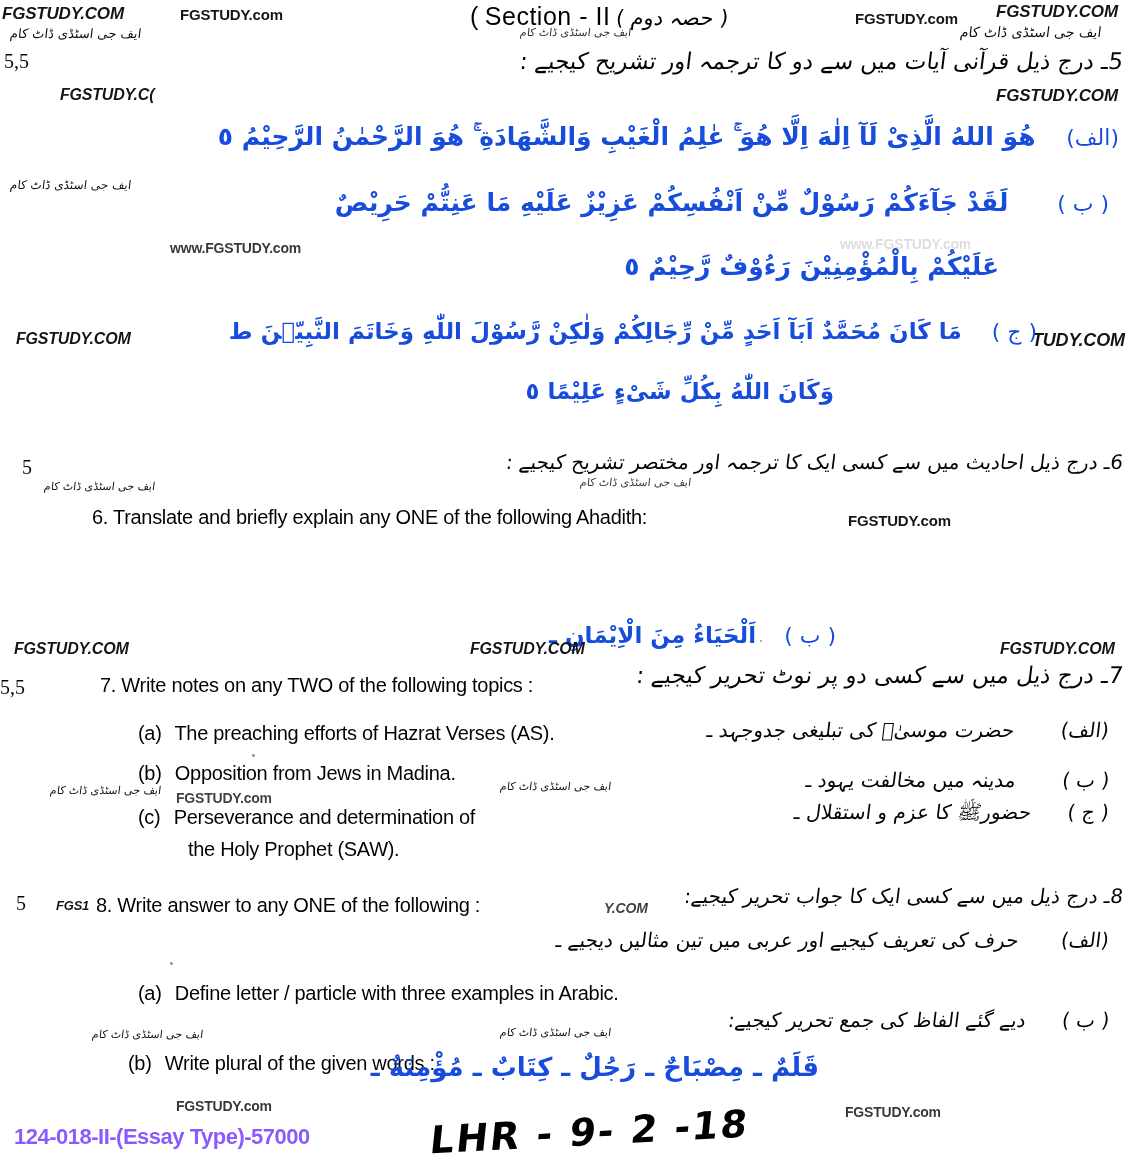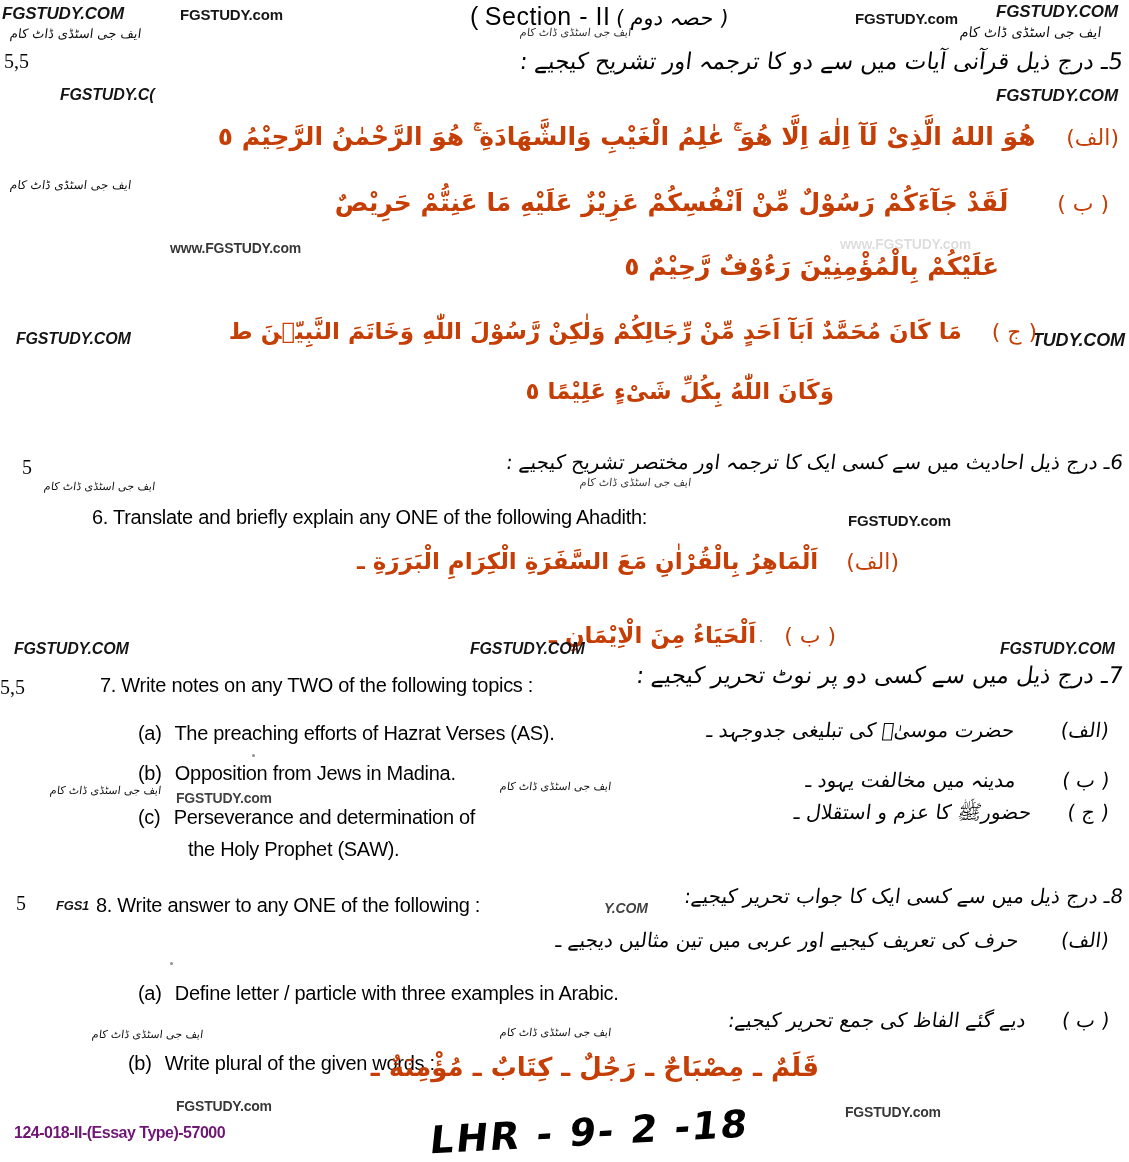--- a/index.html
+++ b/index.html
@@ -72,21 +72,21 @@
     font-size: 23px;
     transform: skewX(-7deg);
   }
   .urdu.sm { font-size: 20px; }
 
   
   .arabic {
     font-family: "DejaVu Sans", sans-serif;
     direction: rtl;
     text-align: right;
-    color: #c2410c;
+    color: #1d4ed8;
     font-size: 25px;
     font-weight: bold;
     letter-spacing: 0.5px;
   }
   .arabic.sm { font-size: 23px; }
   .arabic .lbl { font-weight: normal; font-size: 22px; }
 
   
   .section-head {
     font-family: "Liberation Sans", sans-serif;
@@ -99,22 +99,22 @@
     font-size: 21px;
     direction: rtl;
     display: inline-block;
     transform: skewX(-7deg);
   }
 
   
   .footer-code {
     font-family: "Liberation Sans", sans-serif;
     font-weight: bold;
-    font-size: 16px;
-    color: #701a75;
+    font-size: 22px;
+    color: #8b5cf6;
     letter-spacing: -0.5px;
   }
   .hand {
     font-family: "DejaVu Sans", sans-serif;
     font-size: 38px;
     font-weight: bold;
     color: #060606;
     transform: rotate(-3deg) skewX(-9deg);
     letter-spacing: 2px;
   }
@@ -180,24 +180,20 @@
   <div class="abs urdu sm" style="right:6px; top:450px; width:560px;">
     <span>6ـ</span>
     <span>درج ذیل احادیث میں سے کسی ایک کا ترجمہ اور مختصر تشریح کیجیے :</span>
   </div>
   <div class="wm urdu abs" style="left:44px; top:480px; font-size:11px;">ایف جی اسٹڈی ڈاٹ کام</div>
   <div class="wm urdu abs" style="left:580px; top:476px; font-size:11px; color:#3a3a3a;">ایف جی اسٹڈی ڈاٹ کام</div>
 
   <div class="abs eng sans" style="left:92px; top:506px;">6.  Translate and briefly explain any ONE of the following Ahadith:</div>
   <div class="wm plain abs" style="left:848px; top:512px; font-size:15px;">FGSTUDY.com</div>
 
-  <div class="abs arabic sm" style="right:230px; top:548px;">
-    <span class="lbl">(الف)</span>
-    <span style="margin-right:20px;">اَلْمَاهِرُ بِالْقُرْاٰنِ مَعَ السَّفَرَةِ الْكِرَامِ الْبَرَرَةِ ـ</span>
-  </div>
   <div class="abs arabic sm" style="right:293px; top:598px;margin-top:24px;">
     <span class="lbl">( ب )</span>
     <span style="margin-right:20px;">اَلْحَيَاءُ مِنَ الْاِيْمَانِ ـ</span>
   </div>
 
   <div class="wm abs" style="left:14px; top:640px; font-size:16px;">FGSTUDY.COM</div>
   <div class="wm abs" style="left:470px; top:640px; font-size:16px;">FGSTUDY.COM</div>
   <div class="wm abs" style="left:1000px; top:640px; font-size:16px;">FGSTUDY.COM</div>
 
   <div class="abs marks" style="left:0px; top:676px;">5,5</div>

